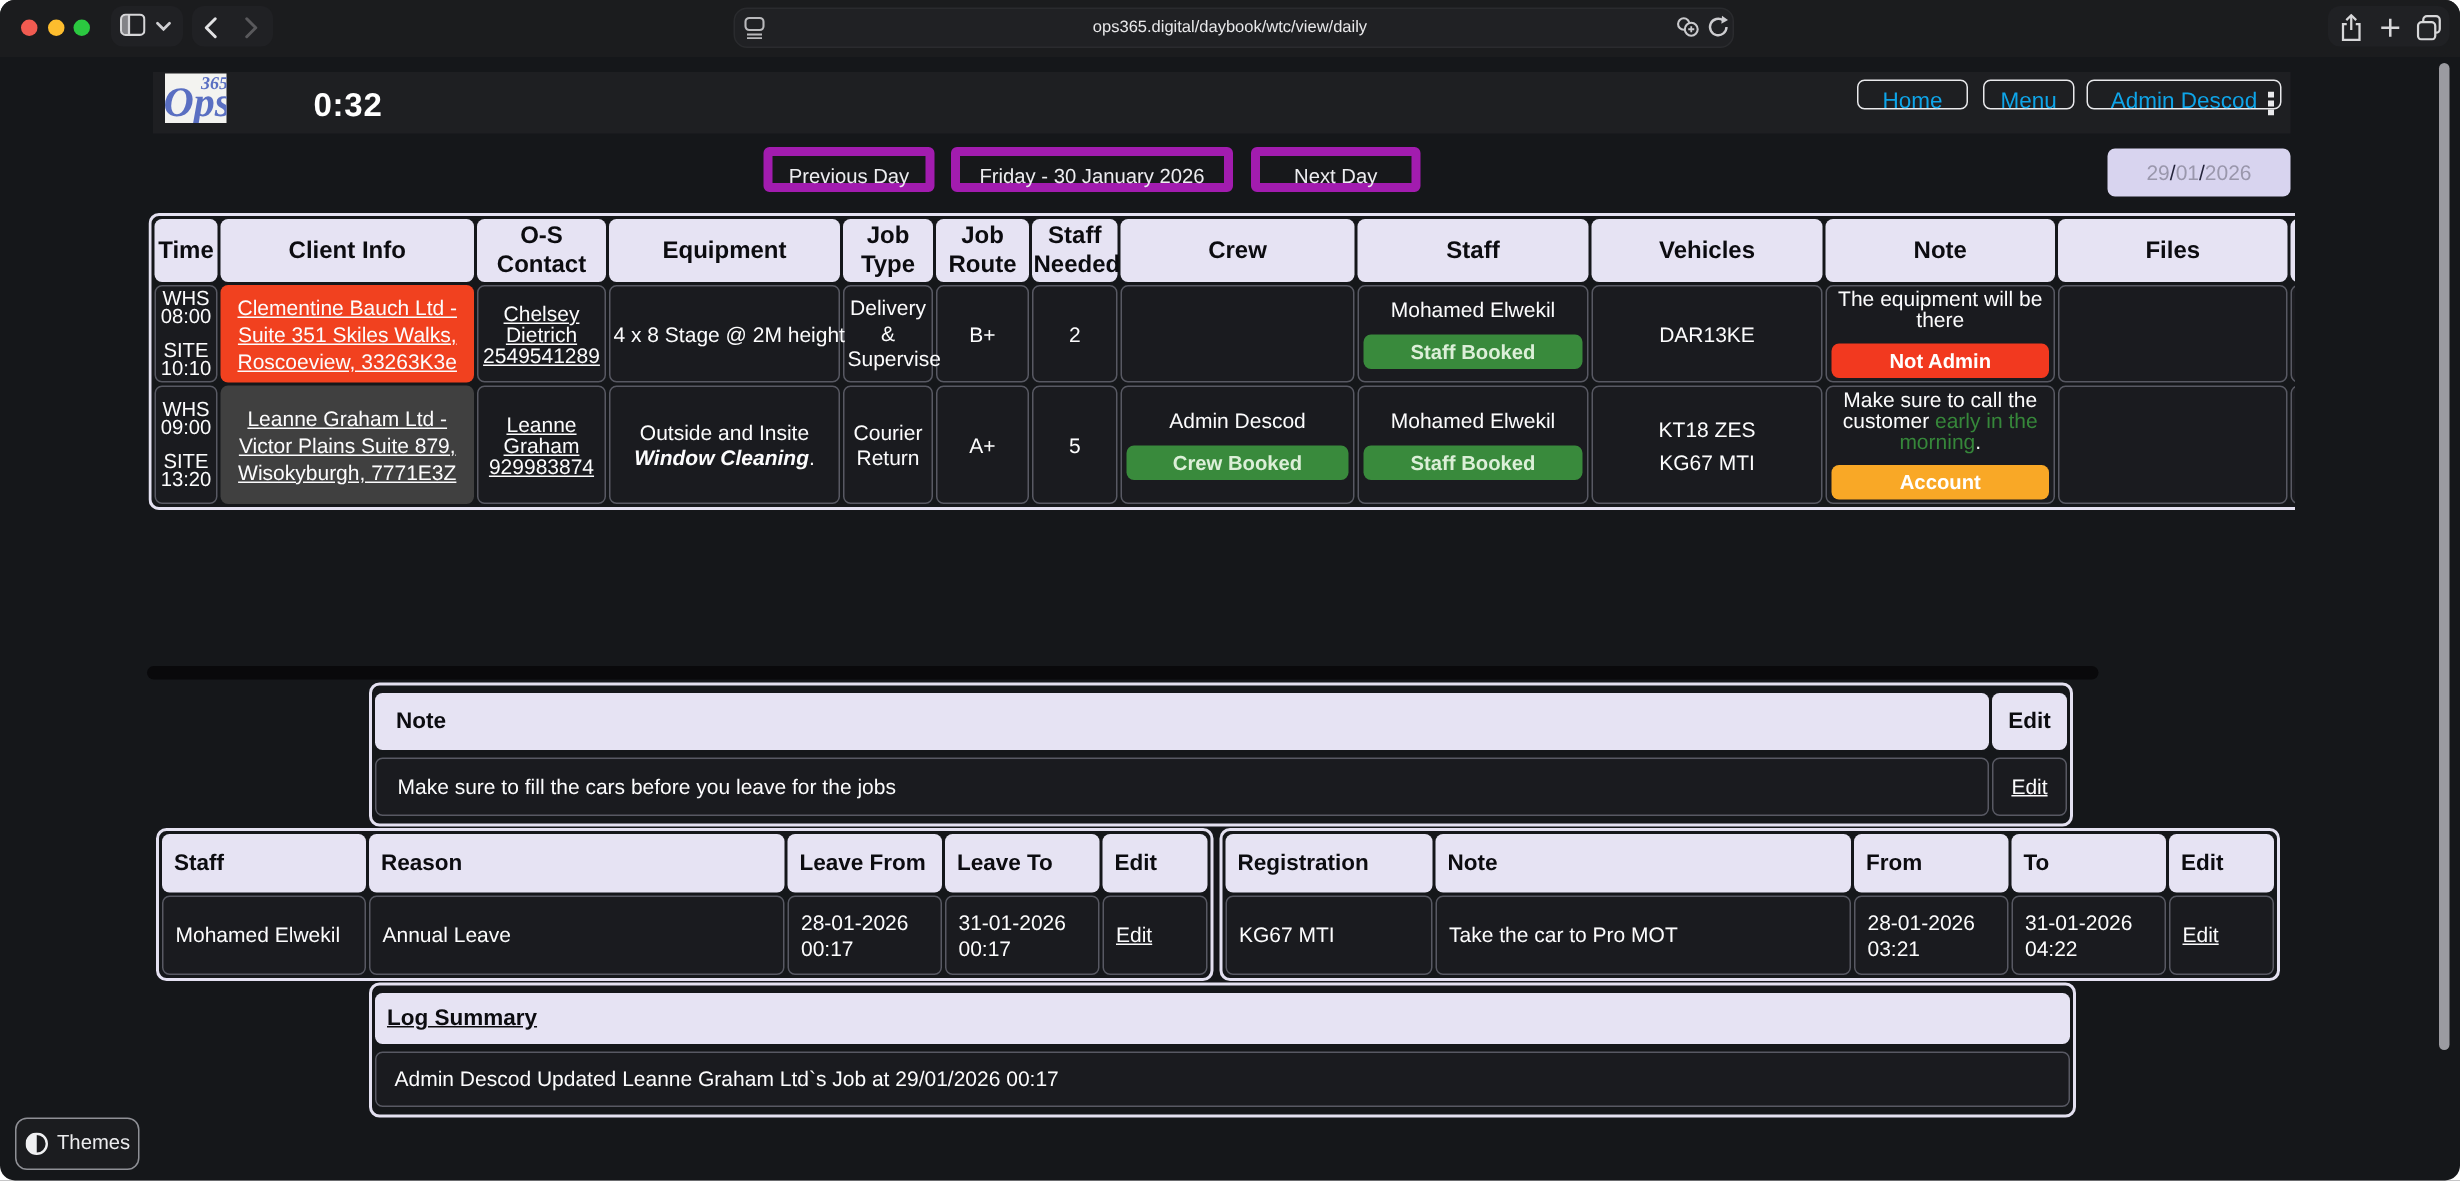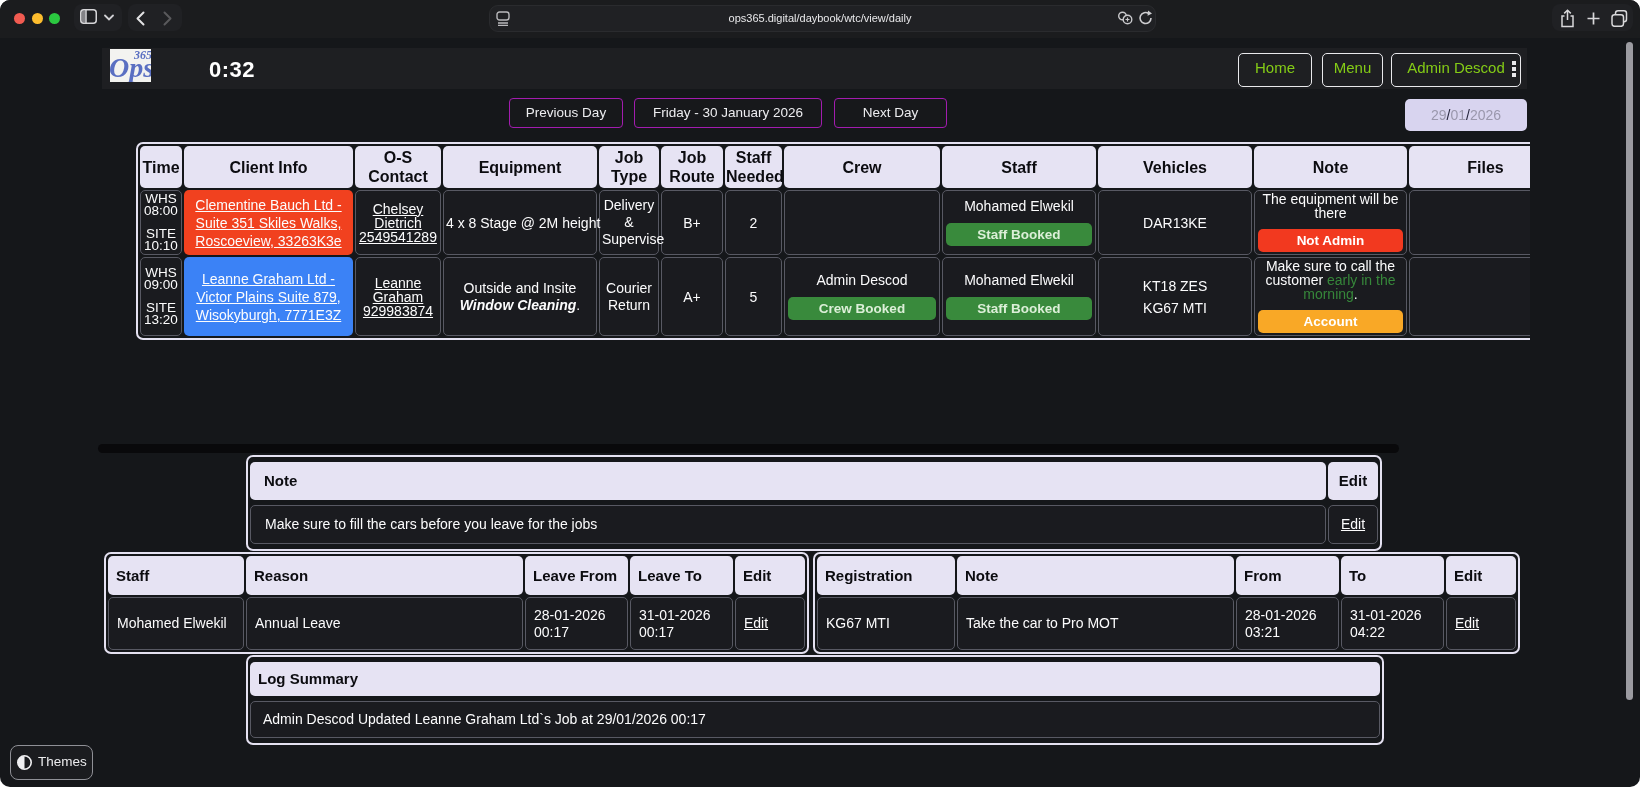--- a/index.html
+++ b/index.html
@@ -8,23 +8,23 @@
 
 .toolbar { position:absolute; left:0; top:0; width:1640px; height:38px; background:#1b1c1e; }
 .dot { position:absolute; top:13px; width:11px; height:11px; border-radius:50%; }
 .pill { position:absolute; top:4px; height:27px; background:#202124; border-radius:8px; }
 .urlbar { position:absolute; left:489px; top:5px; width:667px; height:27px; background:#202124; border-radius:9px; border:1px solid #2a2b2e; }
 .urltext { position:absolute; left:0; right:0; top:12px; text-align:center; color:#e8e8ea; font-size:11px; }
 
 .appheader { position:absolute; left:102px; top:48px; width:1425px; height:41px; background:#1e1f22; }
 .logo { position:absolute; left:8px; top:1px; width:41px; height:33px; background:#f3f3f0; }
 .clock { position:absolute; left:107px; top:9px; color:#fff; font-size:22px; font-weight:bold; letter-spacing:0.5px;text-align:center; }
-.hbtn { position:absolute; top:53px; height:34px; border:1.5px solid #e9e9ec; border-radius:5px; color:#84cc16; font-size:15px; text-align:center; line-height:27px; }
-
-.navbtn { position:absolute; top:98px; height:30px; border:1px solid #a21caf; border-radius:4px; color:#ededf0; font-size:13.5px; text-align:center; line-height:28px; background:#17181b; }
+.hbtn { position:absolute; top:53px; height:20px; border:1.5px solid #e9e9ec; border-radius:5px; color:#0ea5e9; font-size:15px; text-align:center; line-height:27px; }
+
+.navbtn { position:absolute; top:98px; height:30px; border:6px solid #a21caf; border-radius:4px; color:#ededf0; font-size:13.5px; text-align:center; line-height:28px; background:#17181b; }
 .dateinput { position:absolute; left:1405px; top:99px; width:122px; height:32px; background:#d8d4ef; border-radius:5px; color:#9a97ac; font-size:14px; text-align:center; line-height:32px; }
 .dateinput b { color:#23233a; font-weight:normal; }
 
 table.app { border-collapse:separate; border-spacing:2px; border:2px solid #e4e1f1; border-radius:7px; table-layout:fixed; }
 table.app th { background:#e6e3f3; color:#0c0c10; border-radius:5px; font-size:16px; padding:2px 1px; line-height:1.2; }
 table.app td { background:#1a1b1f; border:1px solid #585963; border-radius:5px; color:#fcfcfd; font-size:14px; line-height:1.05; text-align:center; vertical-align:middle; padding:1px 2px; }
 .badge { display:block; margin:10px 1px 1px 1px; border-radius:5px; height:23px; line-height:23px; font-weight:bold; font-size:13.5px; color:#fff; }
 .bgreen { background:#398a3c; color:#dcefd8; }
 .bred { background:#f2391f; }
 .bamber { background:#f9a826; }
@@ -115,21 +115,21 @@
         <rect x="1" y="12" width="4" height="4" fill="#e9e9ec"></rect>
       </svg>
   </div>
 
   <div class="navbtn" style="left:509px;width:114px;">Previous Day</div>
   <div class="navbtn" style="left:634px;width:188px;">Friday - 30 January 2026</div>
   <div class="navbtn" style="left:834px;width:113px;">Next Day</div>
   <div class="dateinput">29<b>/</b>01<b>/</b>2026</div>
 
   <div class="mainwrap">
-    <table class="app" id="maintable" style="width:1492px;margin-left:37px;">
+    <table class="app" id="maintable" style="width:1492px;">
       <colgroup>
         <col style="width:42px">
           <col style="width:169px">
           <col style="width:86px">
           <col style="width:154px">
           <col style="width:60px">
           <col style="width:62px">
           <col style="width:57px">
           <col style="width:156px">
           <col style="width:154px">
@@ -176,21 +176,21 @@
               <div class="badge bred" style="margin-top:9px;">Not Admin</div>
             </td>
         <td></td>
         <td></td>
       </tr>
       <tr style="height:76px;">
         <td style="font-size:13.5px;line-height:12px;">
               <div>WHS<br>09:00</div>
               <div style="margin-top:11px;">SITE<br>13:20</div>
             </td>
-        <td style="background:#3b82f6;border:none;line-height:18px;"><a class="cellink" href="#">Leanne Graham Ltd -<br>Victor Plains Suite 879,<br>Wisokyburgh, 7771E3Z</a></td>
+        <td style="background:#404040;border:none;line-height:18px;"><a class="cellink" href="#">Leanne Graham Ltd -<br>Victor Plains Suite 879,<br>Wisokyburgh, 7771E3Z</a></td>
         <td style="line-height:14px;"><a class="cellink" href="#">Leanne Graham<br>929983874</a></td>
         <td style="line-height:17px;">Outside and Insite<br><b><i>Window Cleaning</i></b>.</td>
         <td style="line-height:17px;">Courier Return</td>
         <td>A+</td>
         <td>5</td>
         <td>
               <div>Admin Descod</div>
               <div class="badge bgreen">Crew Booked</div>
             </td>
         <td>
@@ -279,21 +279,21 @@
         </tr>
   </tbody>
     </table>
 
   <table class="app low logtbl">
     <colgroup>
         <col style="width:1130px">
       </colgroup>
     <tbody>
         <tr style="height:34px;">
-          <th style="">Log Summary</th>
+          <th style="text-decoration:underline;">Log Summary</th>
         </tr>
     <tr style="height:37px;">
           <td style="padding-left:12px;">Admin Descod Updated Leanne Graham Ltd`s Job at 29/01/2026 00:17</td>
         </tr>
   </tbody>
     </table>
 
   <div class="themes">
     <svg style="position:absolute;left:6px;top:9px" width="15" height="15" viewBox="0 0 17 17">
         <circle cx="8.5" cy="8.5" r="7.6" fill="none" stroke="#f0f0f2" stroke-width="1.8"></circle>

